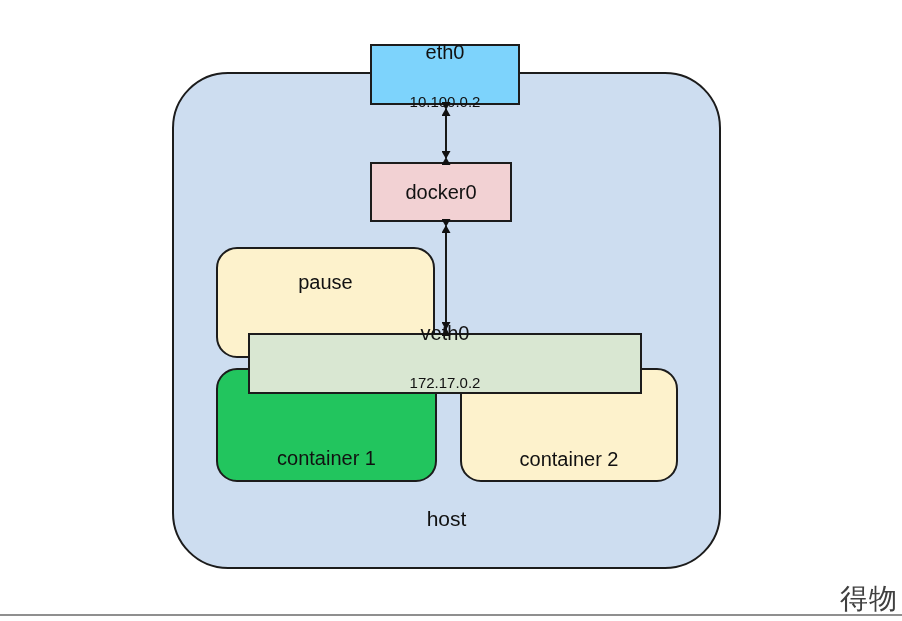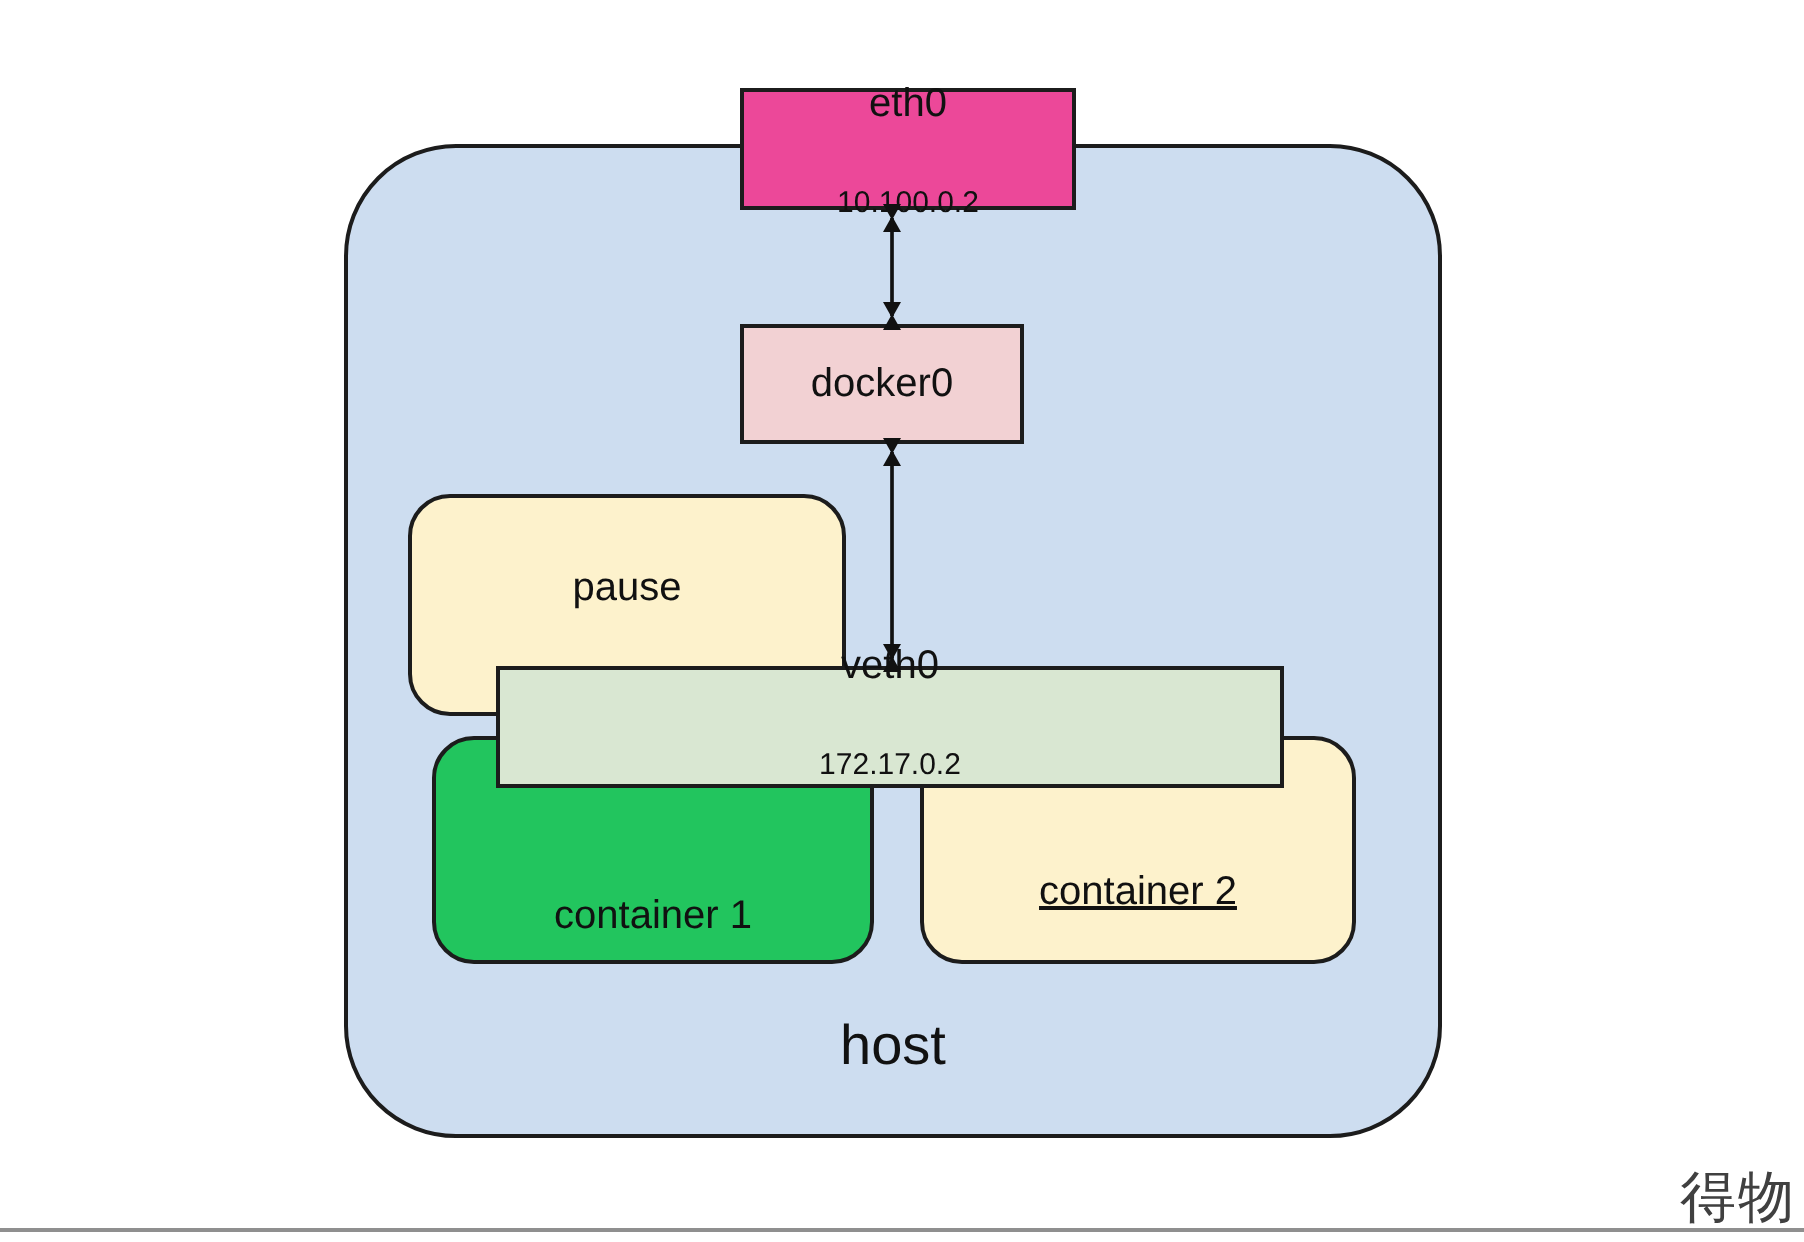--- a/index.html
+++ b/index.html
@@ -18,37 +18,37 @@
     border: 2px solid #1c1c1c;
     text-align: center;
   }
   .host-box {
     left: 172px; top: 72px; width: 549px; height: 497px;
     background: #cdddf0;
     border-radius: 56px;
     z-index: 1;
   }
   .node-eth0 {
-    left: 370px; top: 44px; width: 168px; height: 61px;
-    background: #ec4899;
+    left: 370px; top: 44px; width: 150px; height: 61px;
+    background: #7dd3fc;
     z-index: 5;
     display: flex; flex-direction: column; justify-content: center;
   }
   .node-docker0 {
     left: 370px; top: 162px; width: 142px; height: 60px;
     background: #f2d1d3;
     z-index: 5;
     display: flex; flex-direction: column; justify-content: center;
   }
   .node-pause {
-    left: 204px; top: 247px; width: 219px; height: 111px;
+    left: 216px; top: 247px; width: 219px; height: 111px;
     background: #fdf2cc;
     border-radius: 21px;
     z-index: 2;
-    padding-top: 32px;
+    padding-top: 20px;
   }
   .node-veth0 {
     left: 248px; top: 333px; width: 394px; height: 61px;
     background: #d9e7d2;
     z-index: 4;
     display: flex; flex-direction: column; justify-content: flex-end;
   }
   .node-container1 {
     left: 216px; top: 368px; width: 221px; height: 114px;
     background: #22c55e;
@@ -56,30 +56,29 @@
     z-index: 3;
     display: flex; flex-direction: column; justify-content: flex-end;
     padding-bottom: 9px;
   }
   .node-container2 {
     left: 460px; top: 368px; width: 218px; height: 114px;
     background: #fdf2cc;
     border-radius: 21px;
     z-index: 3;
     display: flex; flex-direction: column; justify-content: flex-end;
-    padding-bottom: 21px;
-    text-decoration: underline;
+    padding-bottom: 8px;
   }
   .node-title { font-size: 20px; line-height: 26px; }
   .node-ip    { font-size: 15px; line-height: 19px; margin-top: 27px; }
   .host-label {
     position: absolute;
     left: 172px; top: 507px; width: 549px;
     text-align: center;
-    font-size: 28px;
+    font-size: 21px;
     z-index: 2;
   }
   .connections {
     position: absolute;
     left: 0; top: 0; width: 902px; height: 621px;
     z-index: 6;
     pointer-events: none;
   }
   .watermark {
     position: absolute;

